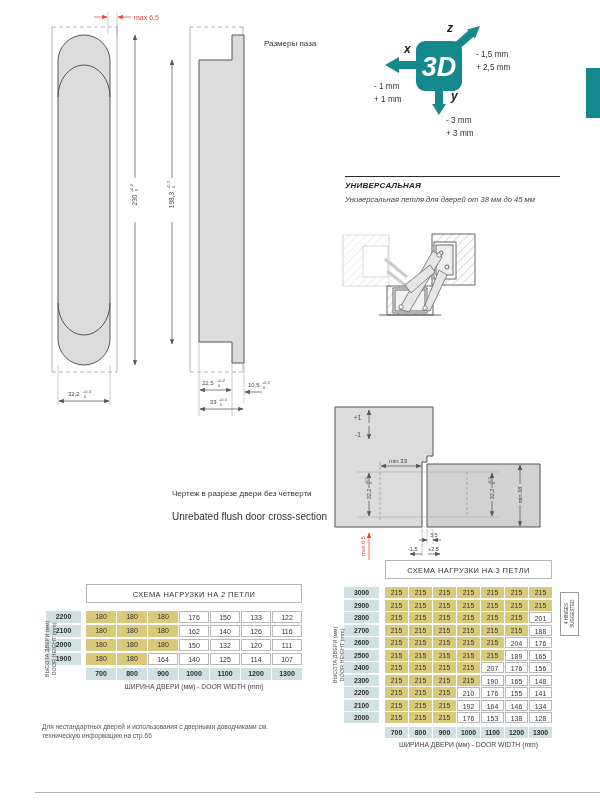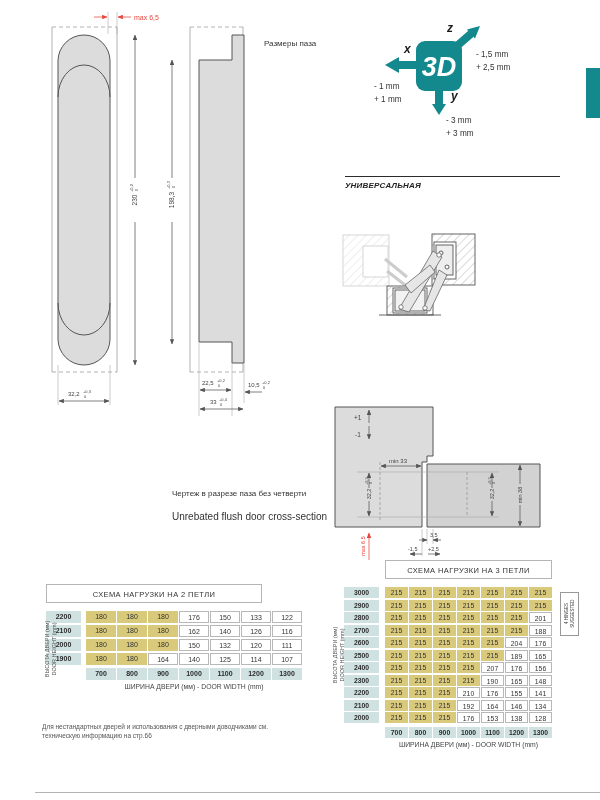--- a/index.html
+++ b/index.html
@@ -21,21 +21,21 @@
   .xsec-cap .en{margin-top:13px;font-size:10px;}
   
   .load-table{position:absolute;}
   .lt-title{border:1px solid #b5b5b5;text-align:center;font-size:7.5px;letter-spacing:.4px;
     color:#333;height:19px;line-height:19px;box-sizing:border-box;margin-bottom:8px;background:#fff;}
   .lt-row{display:flex;}
   .cell{box-sizing:border-box;text-align:center;color:#333;}
   .hblue{background:#cfe2e1;font-weight:700;color:#2b2b2b;}
   .cyellow{background:#d9c97b;}
   .cwhite{background:#fff;border:1px solid #b8b8b8;}
-  .t1 .lt-title{width:216px;}
+  .t1 .lt-title{margin-left:40px;width:216px;}
   .t1 .cell{height:12px;line-height:12px;font-size:7px;}
   .t1 .lt-row{margin-bottom:2px;}
   .t1 .hcol{width:35px;margin-right:5px;}
   .t1 .vcol{width:30px;margin-right:1px;}
   .t1 .lt-widths{margin-left:40px;margin-top:3px;}
   .t1 .lt-widths .cell{width:30px;margin-right:1px;}
   .t1 .lt-caption{margin-left:40px;width:216px;}
   .t2 .lt-title{margin-left:41px;width:167px;}
   .t2 .cell{height:11px;line-height:11px;font-size:6.8px;}
   .t2 .lt-row{margin-bottom:1.5px;}
@@ -166,20 +166,21 @@
   <text x="113" y="67" font-size="8.2" fill="#333">+ 2,5 mm</text>
   <text x="11" y="86" font-size="8.2" fill="#333">- 1 mm</text>
   <text x="11" y="99" font-size="8.2" fill="#333">+ 1 mm</text>
   <text x="83" y="120" font-size="8.2" fill="#333">- 3 mm</text>
   <text x="83" y="133" font-size="8.2" fill="#333">+ 3 mm</text>
 </svg>
 
 <div class="abs universal">
   <div class="rule"></div>
   <h2>УНИВЕРСАЛЬНАЯ</h2>
+  <p>Универсальная петля для дверей от 38 мм до 45 мм</p>
 </div>
 
 <svg class="abs" style="left:335px;top:215px;" width="175" height="110" viewBox="0 0 175 110">
   <defs>
     <pattern id="hatch3" width="6" height="6" patternUnits="userSpaceOnUse" patternTransform="rotate(45)">
       <line x1="0" y1="0" x2="0" y2="6" stroke="#b5b5b5" stroke-width="1"></line>
     </pattern>
     <pattern id="hatch3l" width="6" height="6" patternUnits="userSpaceOnUse" patternTransform="rotate(45)">
       <line x1="0" y1="0" x2="0" y2="6" stroke="#ddd" stroke-width="1"></line>
     </pattern>
@@ -289,21 +290,21 @@
     <line x1="96" y1="162" x2="108" y2="162" stroke="#555" stroke-width="0.75" marker-end="url(#ah4)"></line>
   </g>
 
   <g>
     <line x1="37" y1="168" x2="37" y2="141" stroke="#e8463c" stroke-width="0.75" marker-end="url(#ahr4)"></line>
     <text transform="rotate(-90 31 154)" x="31" y="156" text-anchor="middle" font-size="5.5" fill="#e8463c">max 6,5</text>
   </g>
 </svg>
 
 <div class="abs xsec-cap">
-  <div>Чертеж в разрезе паза без четверти</div>
+  <div>Чертеж в разрезе двери без четверти</div>
   <div class="en">Unrebated flush door cross-section</div>
 </div>
 
 <div class="load-table t1" id="load-table-2" style="left:46px;top:584px;">
   <div class="axis">
     <span>ВЫСОТА ДВЕРИ (мм)</span><br>
     <span>DOOR HEIGHT (mm)</span>
   </div>
   <div class="lt-title">СХЕМА НАГРУЗКИ НА 2 ПЕТЛИ</div>
   <div class="lt-rows">

